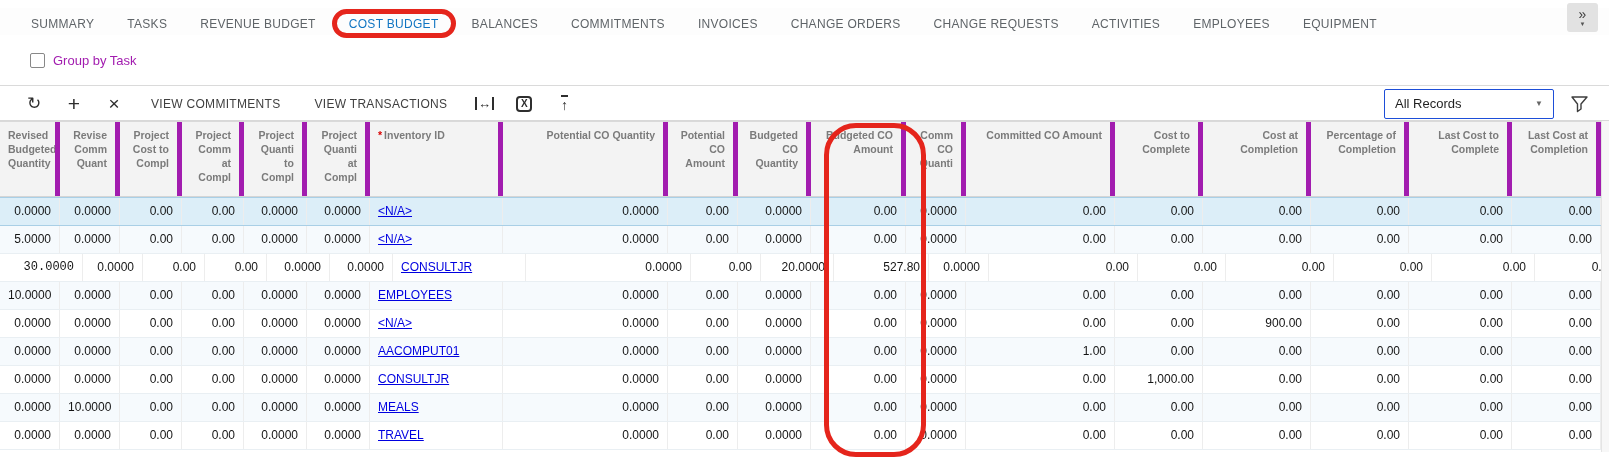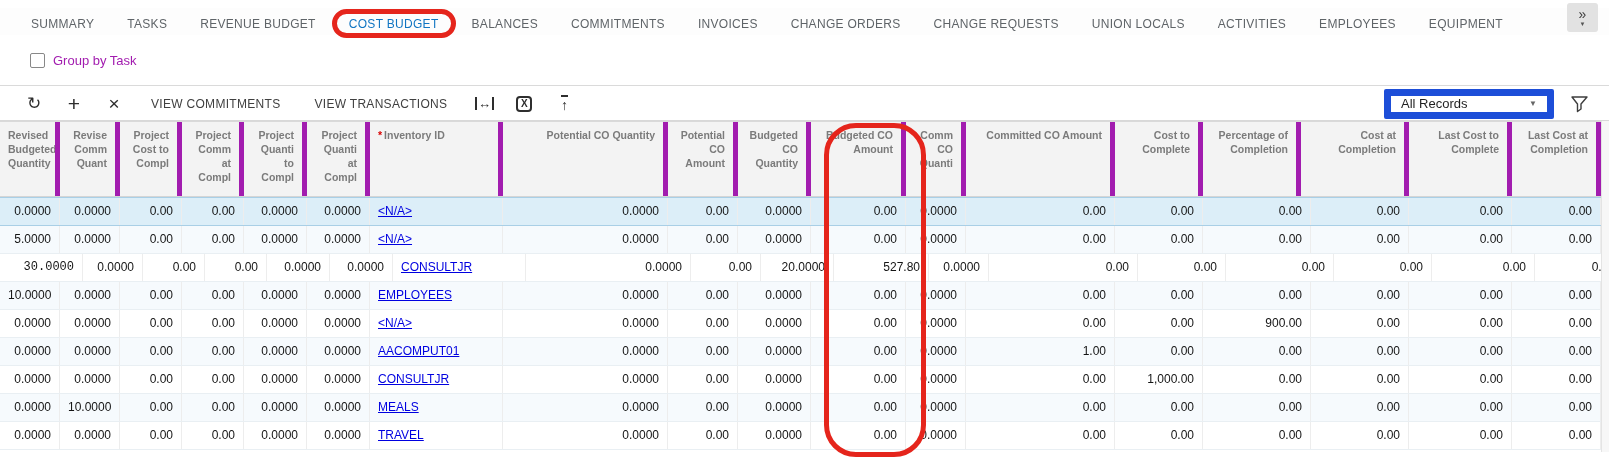--- a/index.html
+++ b/index.html
@@ -69,21 +69,21 @@
   }
   .i-fit { border-left:2px solid #2e2e2e; border-right:2px solid #2e2e2e; font-size:13px; line-height:13px; padding:0 1px; }
   .i-xbox {
     width:16px; height:16px; border:2px solid #2e2e2e; border-radius:4px;
     display:flex; align-items:center; justify-content:center;
     font-size:10px; font-weight:bold;
   }
   .i-upload { border-top:2px solid #2e2e2e; font-size:14px; line-height:14px; padding-top:1px; }
   .tb-right { margin-left:auto; display:flex; align-items:center; gap:16px; padding-right:6px; }
   .records-select {
-    width:170px; height:30px; border:7px solid #1d4ed8; border-radius:2px;
+    width:170px; height:30px; border:1px solid #1d4ed8; border-radius:2px;
     display:flex; align-items:center; justify-content:space-between;
     padding:0 10px; font-size:13px; color:#1f1f1f; background:#fff; cursor:pointer;
   }
   .records-select .caret { font-size:8px; color:#666; }
   .funnel { display:flex; align-items:center; cursor:pointer; background:none; border:none; }
 
   
   .grid-header {
     position:absolute; top:121px; left:0; width:1601px; height:76px;
     background:#f3f3f3; border-top:1px solid #d9d9d9; border-bottom:1px solid #d5d5d5;
@@ -129,21 +129,20 @@
 <div class="tabbar" id="tabbar">
     <div class="tab">SUMMARY</div>
     <div class="tab">TASKS</div>
     <div class="tab">REVENUE BUDGET</div>
     <div class="tab active">COST BUDGET<span class="tab-oval"></span></div>
     <div class="tab">BALANCES</div>
     <div class="tab">COMMITMENTS</div>
     <div class="tab">INVOICES</div>
     <div class="tab">CHANGE ORDERS</div>
     <div class="tab">CHANGE REQUESTS</div>
-    <div class="tab">UNION LOCALS</div>
     <div class="tab">ACTIVITIES</div>
     <div class="tab">EMPLOYEES</div>
     <div class="tab">EQUIPMENT</div>
   </div>
 
 <button class="tab-overflow">
   <span class="chev">»</span>
   <span class="caret">▼</span>
 </button>
 
@@ -195,22 +194,22 @@
     <div class="hcell right" style="width: 63px;"><span>Project Quanti to Compl</span></div>
     <div class="hcell right" style="width: 63px;"><span>Project Quanti at Compl</span></div>
     <div class="hcell" style="width: 133px;"><span class="req-star">*</span><span>Inventory ID</span></div>
     <div class="hcell right" style="width: 165px;"><span>Potential CO Quantity</span></div>
     <div class="hcell right" style="width: 70px;"><span>Potential CO Amount</span></div>
     <div class="hcell right" style="width: 73px;"><span>Budgeted CO Quantity</span></div>
     <div class="hcell right" style="width: 95px;"><span>Budgeted CO Amount</span></div>
     <div class="hcell right" style="width: 60px;"><span>Comm CO Quanti</span></div>
     <div class="hcell right" style="width: 149px;"><span>Committed CO Amount</span></div>
     <div class="hcell right" style="width: 88px;"><span>Cost to Complete</span></div>
+    <div class="hcell right" style="width: 108px;"><span>Cost at Completion</span></div>
     <div class="hcell right" style="width: 98px;"><span>Percentage of Completion</span></div>
-    <div class="hcell right" style="width: 108px;"><span>Cost at Completion</span></div>
     <div class="hcell right" style="width: 103px;"><span>Last Cost to Complete</span></div>
     <div class="hcell right" style="width: 89px;"><span>Last Cost at Completion</span></div>
   </div>
 <div class="grid-body" id="grid-body">
     <div class="row selected">
       <div class="cell right" style="width: 60px;">0.0000</div>
       <div class="cell right" style="width: 60px;">0.0000</div>
       <div class="cell right" style="width: 62px;">0.00</div>
       <div class="cell right" style="width: 62px;">0.00</div>
       <div class="cell right" style="width: 63px;">0.0000</div>

